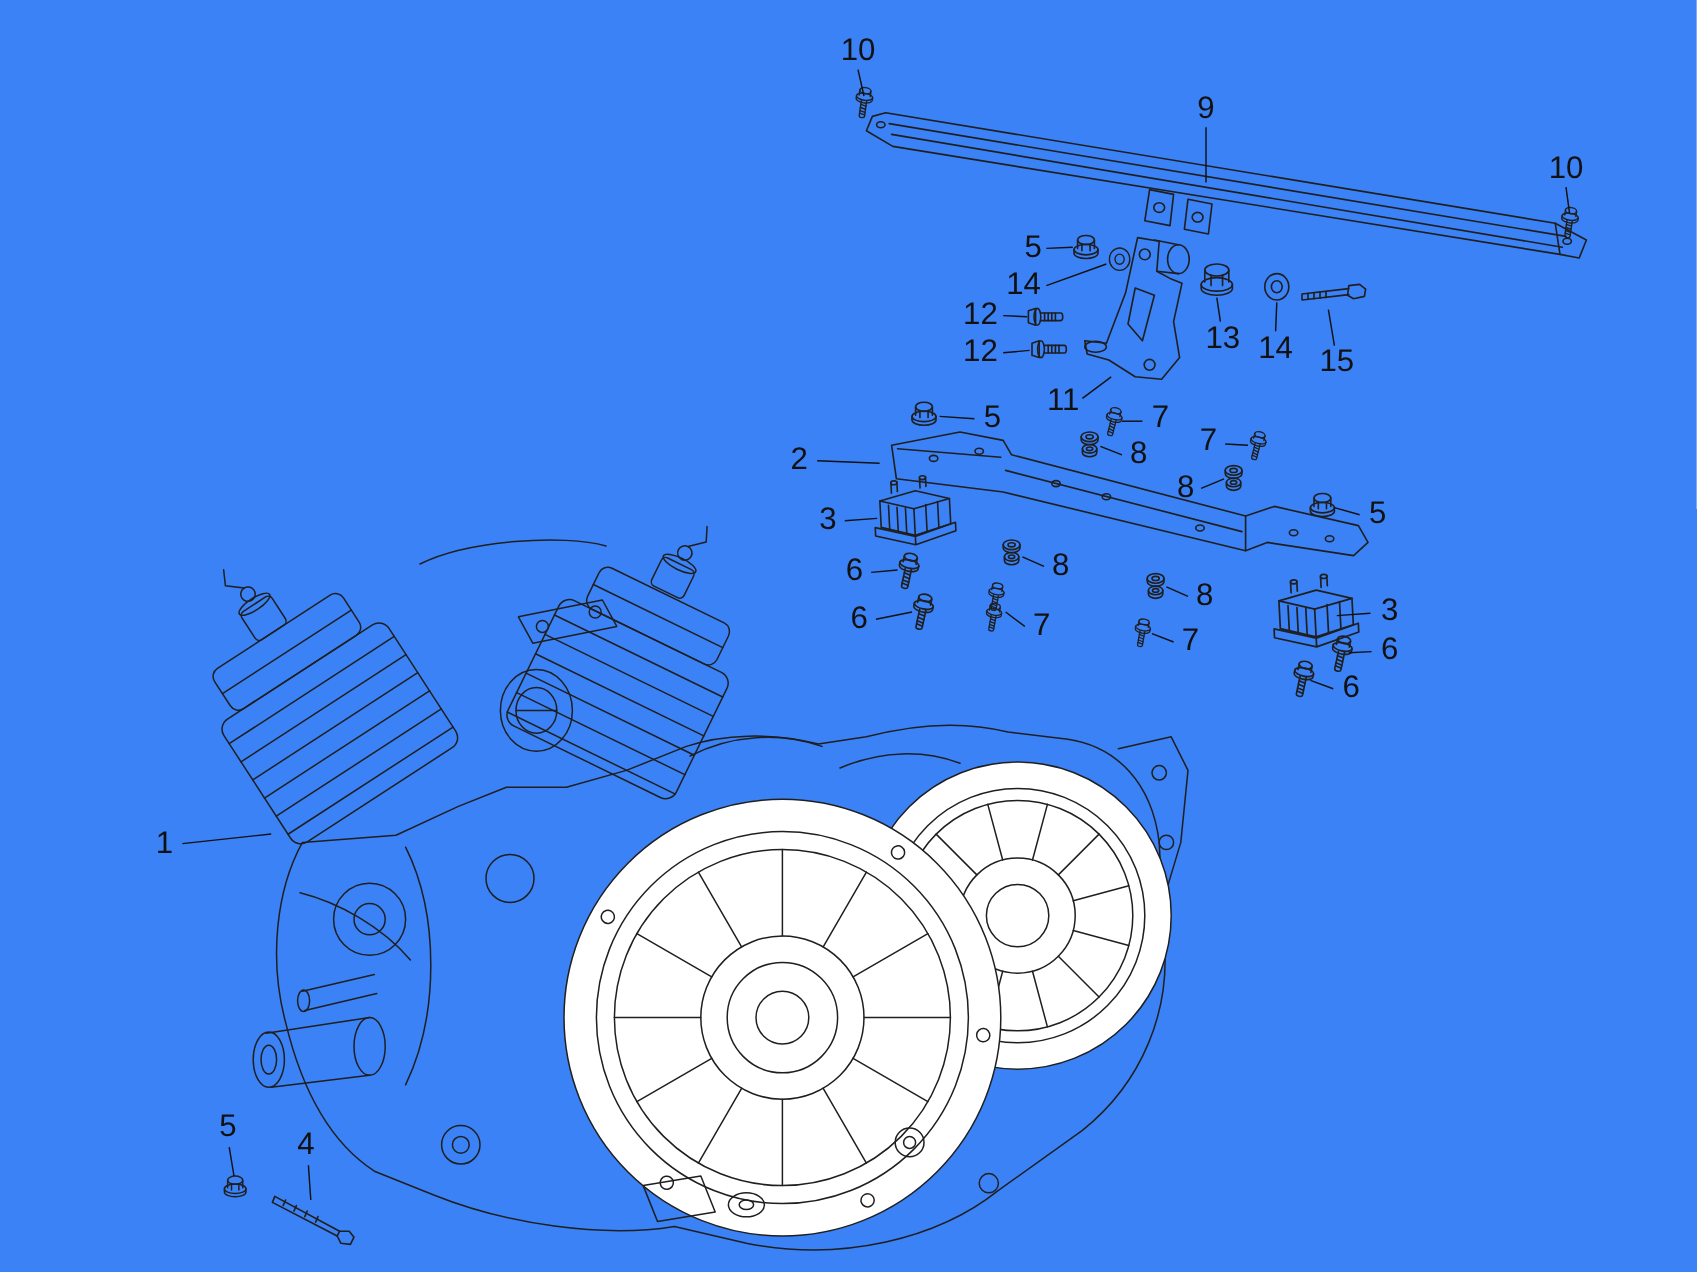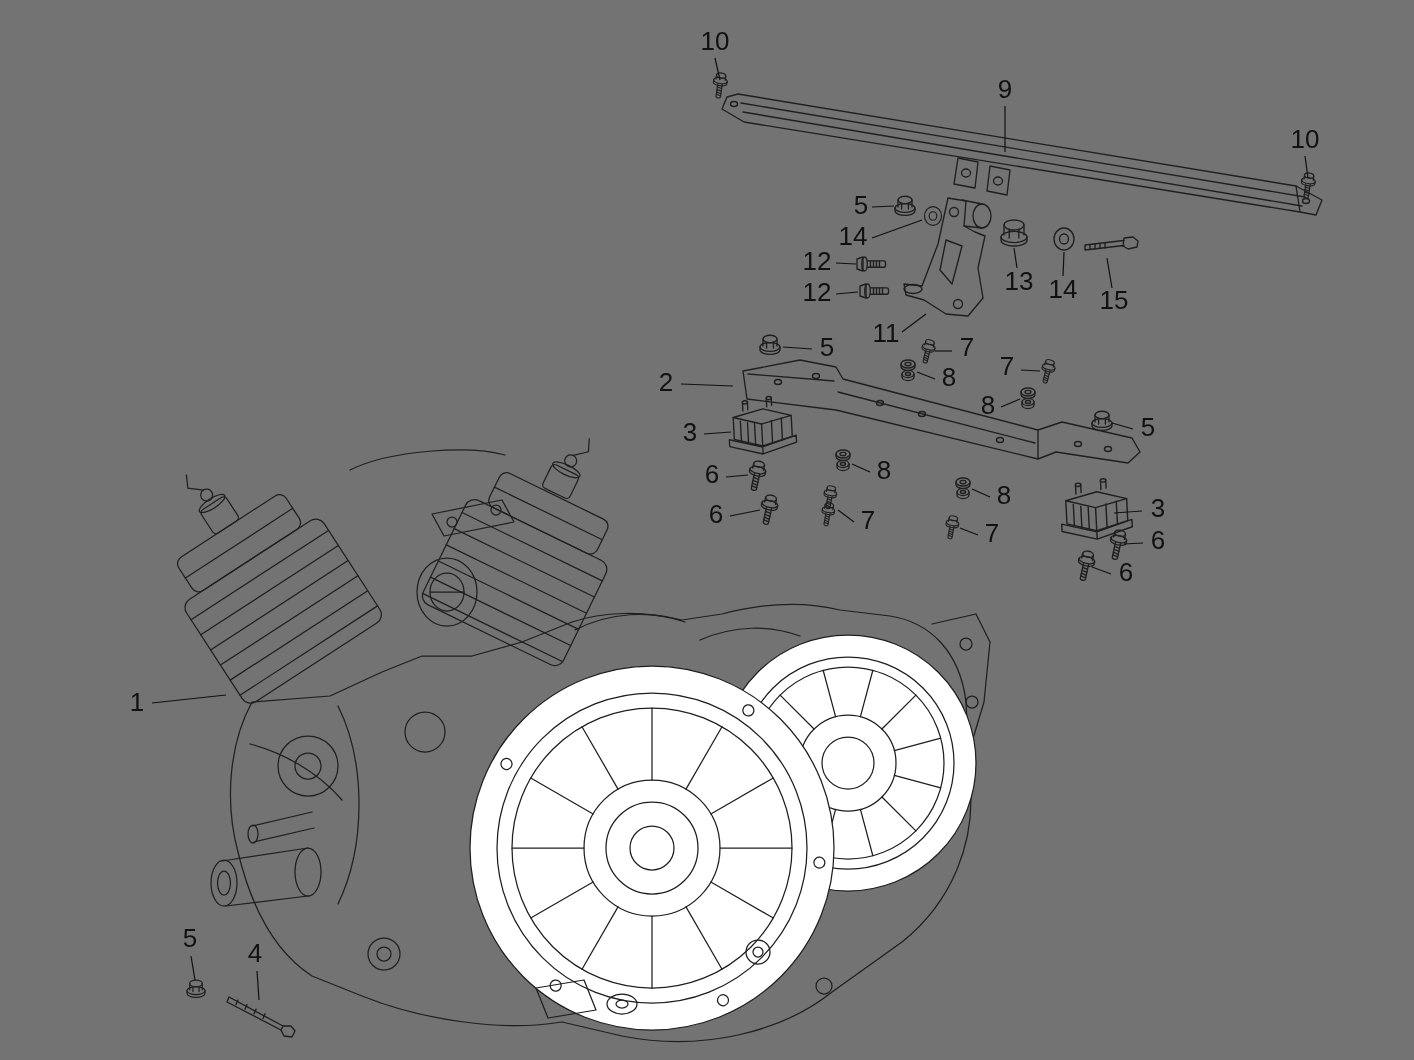--- a/index.html
+++ b/index.html
@@ -1,16 +1,16 @@
 <!DOCTYPE html>
 <html><head>
 <meta charset="utf-8">
 <style>
   html,body{margin:0;padding:0;background:#ffffff;}
-  .stage{position:relative;width:1414px;height:1060px;background:#737373;overflow:hidden;
+  .stage{position:relative;width:1414px;height:1060px;background:#3b82f6;overflow:hidden;
          font-family:"Liberation Sans",sans-serif;}
   svg{display:block;}
   .ln{stroke:#1f1f1f;fill:none;stroke-width:1.25;stroke-linejoin:round;stroke-linecap:round;}
   .hw{stroke:#1f1f1f;fill:none;stroke-width:1.35;stroke-linejoin:round;stroke-linecap:round;}
   .white{fill:#ffffff;}
   #callout-layer text{font-family:"Liberation Sans",sans-serif;font-weight:400;}
   #callout-layer line{stroke-width:1.2;}
 </style>
 </head>
 <body>

